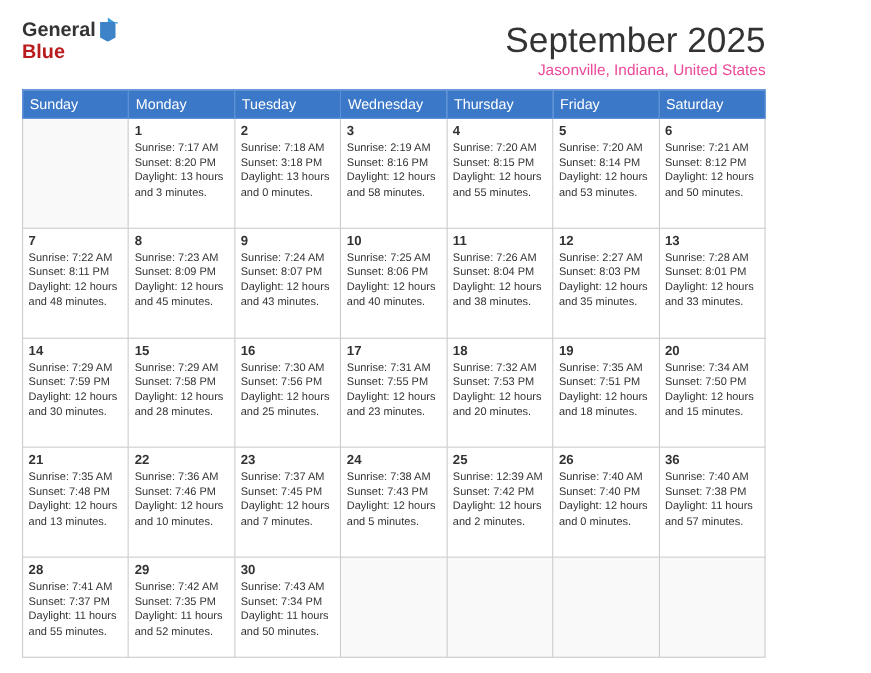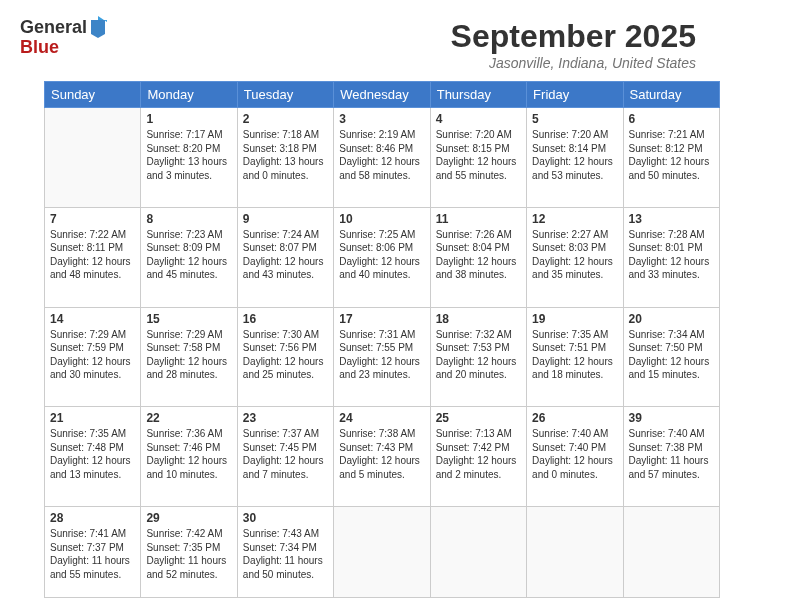--- a/index.html
+++ b/index.html
@@ -40,34 +40,32 @@
       height: 22px;
       margin-left: 2px;
       margin-top: -2px;
     }
     .title-block {
       text-align: right;
     }
     .title-month {
       font-size: 32px;
       color: #333;
-      font-weight: bold;
+      font-weight: normal;
     }
     .title-location {
       font-size: 14px;
-      color: #737373;
-      font-style: italic;
+      color: #ec4899;
     }
     .calendar {
       flex: 1;
       border: 1px solid #ccc;
       border-collapse: collapse;
       width: 100%;
       table-layout: fixed;
-      margin-left: 24px;
     }
     .calendar th {
       background: #3c78c8;
       color: #fff;
       text-align: left;
       padding: 5px 6px;
       font-size: 13px;
       font-weight: normal;
       border: 1px solid #5a90d8;
     }
@@ -147,21 +145,21 @@
           <td>
             <span class="day-num">2</span>
             <div class="cell-text">Sunrise: 7:18 AM</div>
             <div class="cell-text">Sunset: 3:18 PM</div>
             <div class="cell-text">Daylight: 13 hours</div>
             <div class="cell-text">and 0 minutes.</div>
           </td>
           <td>
             <span class="day-num">3</span>
             <div class="cell-text">Sunrise: 2:19 AM</div>
-            <div class="cell-text">Sunset: 8:46 PM</div>
+            <div class="cell-text">Sunset: 8:16 PM</div>
             <div class="cell-text">Daylight: 12 hours</div>
             <div class="cell-text">and 58 minutes.</div>
           </td>
           <td>
             <span class="day-num">4</span>
             <div class="cell-text">Sunrise: 7:20 AM</div>
             <div class="cell-text">Sunset: 8:15 PM</div>
             <div class="cell-text">Daylight: 12 hours</div>
             <div class="cell-text">and 55 minutes.</div>
           </td>
@@ -306,34 +304,34 @@
           </td>
           <td>
             <span class="day-num">24</span>
             <div class="cell-text">Sunrise: 7:38 AM</div>
             <div class="cell-text">Sunset: 7:43 PM</div>
             <div class="cell-text">Daylight: 12 hours</div>
             <div class="cell-text">and 5 minutes.</div>
           </td>
           <td>
             <span class="day-num">25</span>
-            <div class="cell-text">Sunrise: 7:13 AM</div>
+            <div class="cell-text">Sunrise: 12:39 AM</div>
             <div class="cell-text">Sunset: 7:42 PM</div>
             <div class="cell-text">Daylight: 12 hours</div>
             <div class="cell-text">and 2 minutes.</div>
           </td>
           <td>
             <span class="day-num">26</span>
             <div class="cell-text">Sunrise: 7:40 AM</div>
             <div class="cell-text">Sunset: 7:40 PM</div>
             <div class="cell-text">Daylight: 12 hours</div>
             <div class="cell-text">and 0 minutes.</div>
           </td>
           <td>
-            <span class="day-num">39</span>
+            <span class="day-num">36</span>
             <div class="cell-text">Sunrise: 7:40 AM</div>
             <div class="cell-text">Sunset: 7:38 PM</div>
             <div class="cell-text">Daylight: 11 hours</div>
             <div class="cell-text">and 57 minutes.</div>
           </td>
         </tr>
         <tr class="last-row">
           <td>
             <span class="day-num">28</span>
             <div class="cell-text">Sunrise: 7:41 AM</div>

